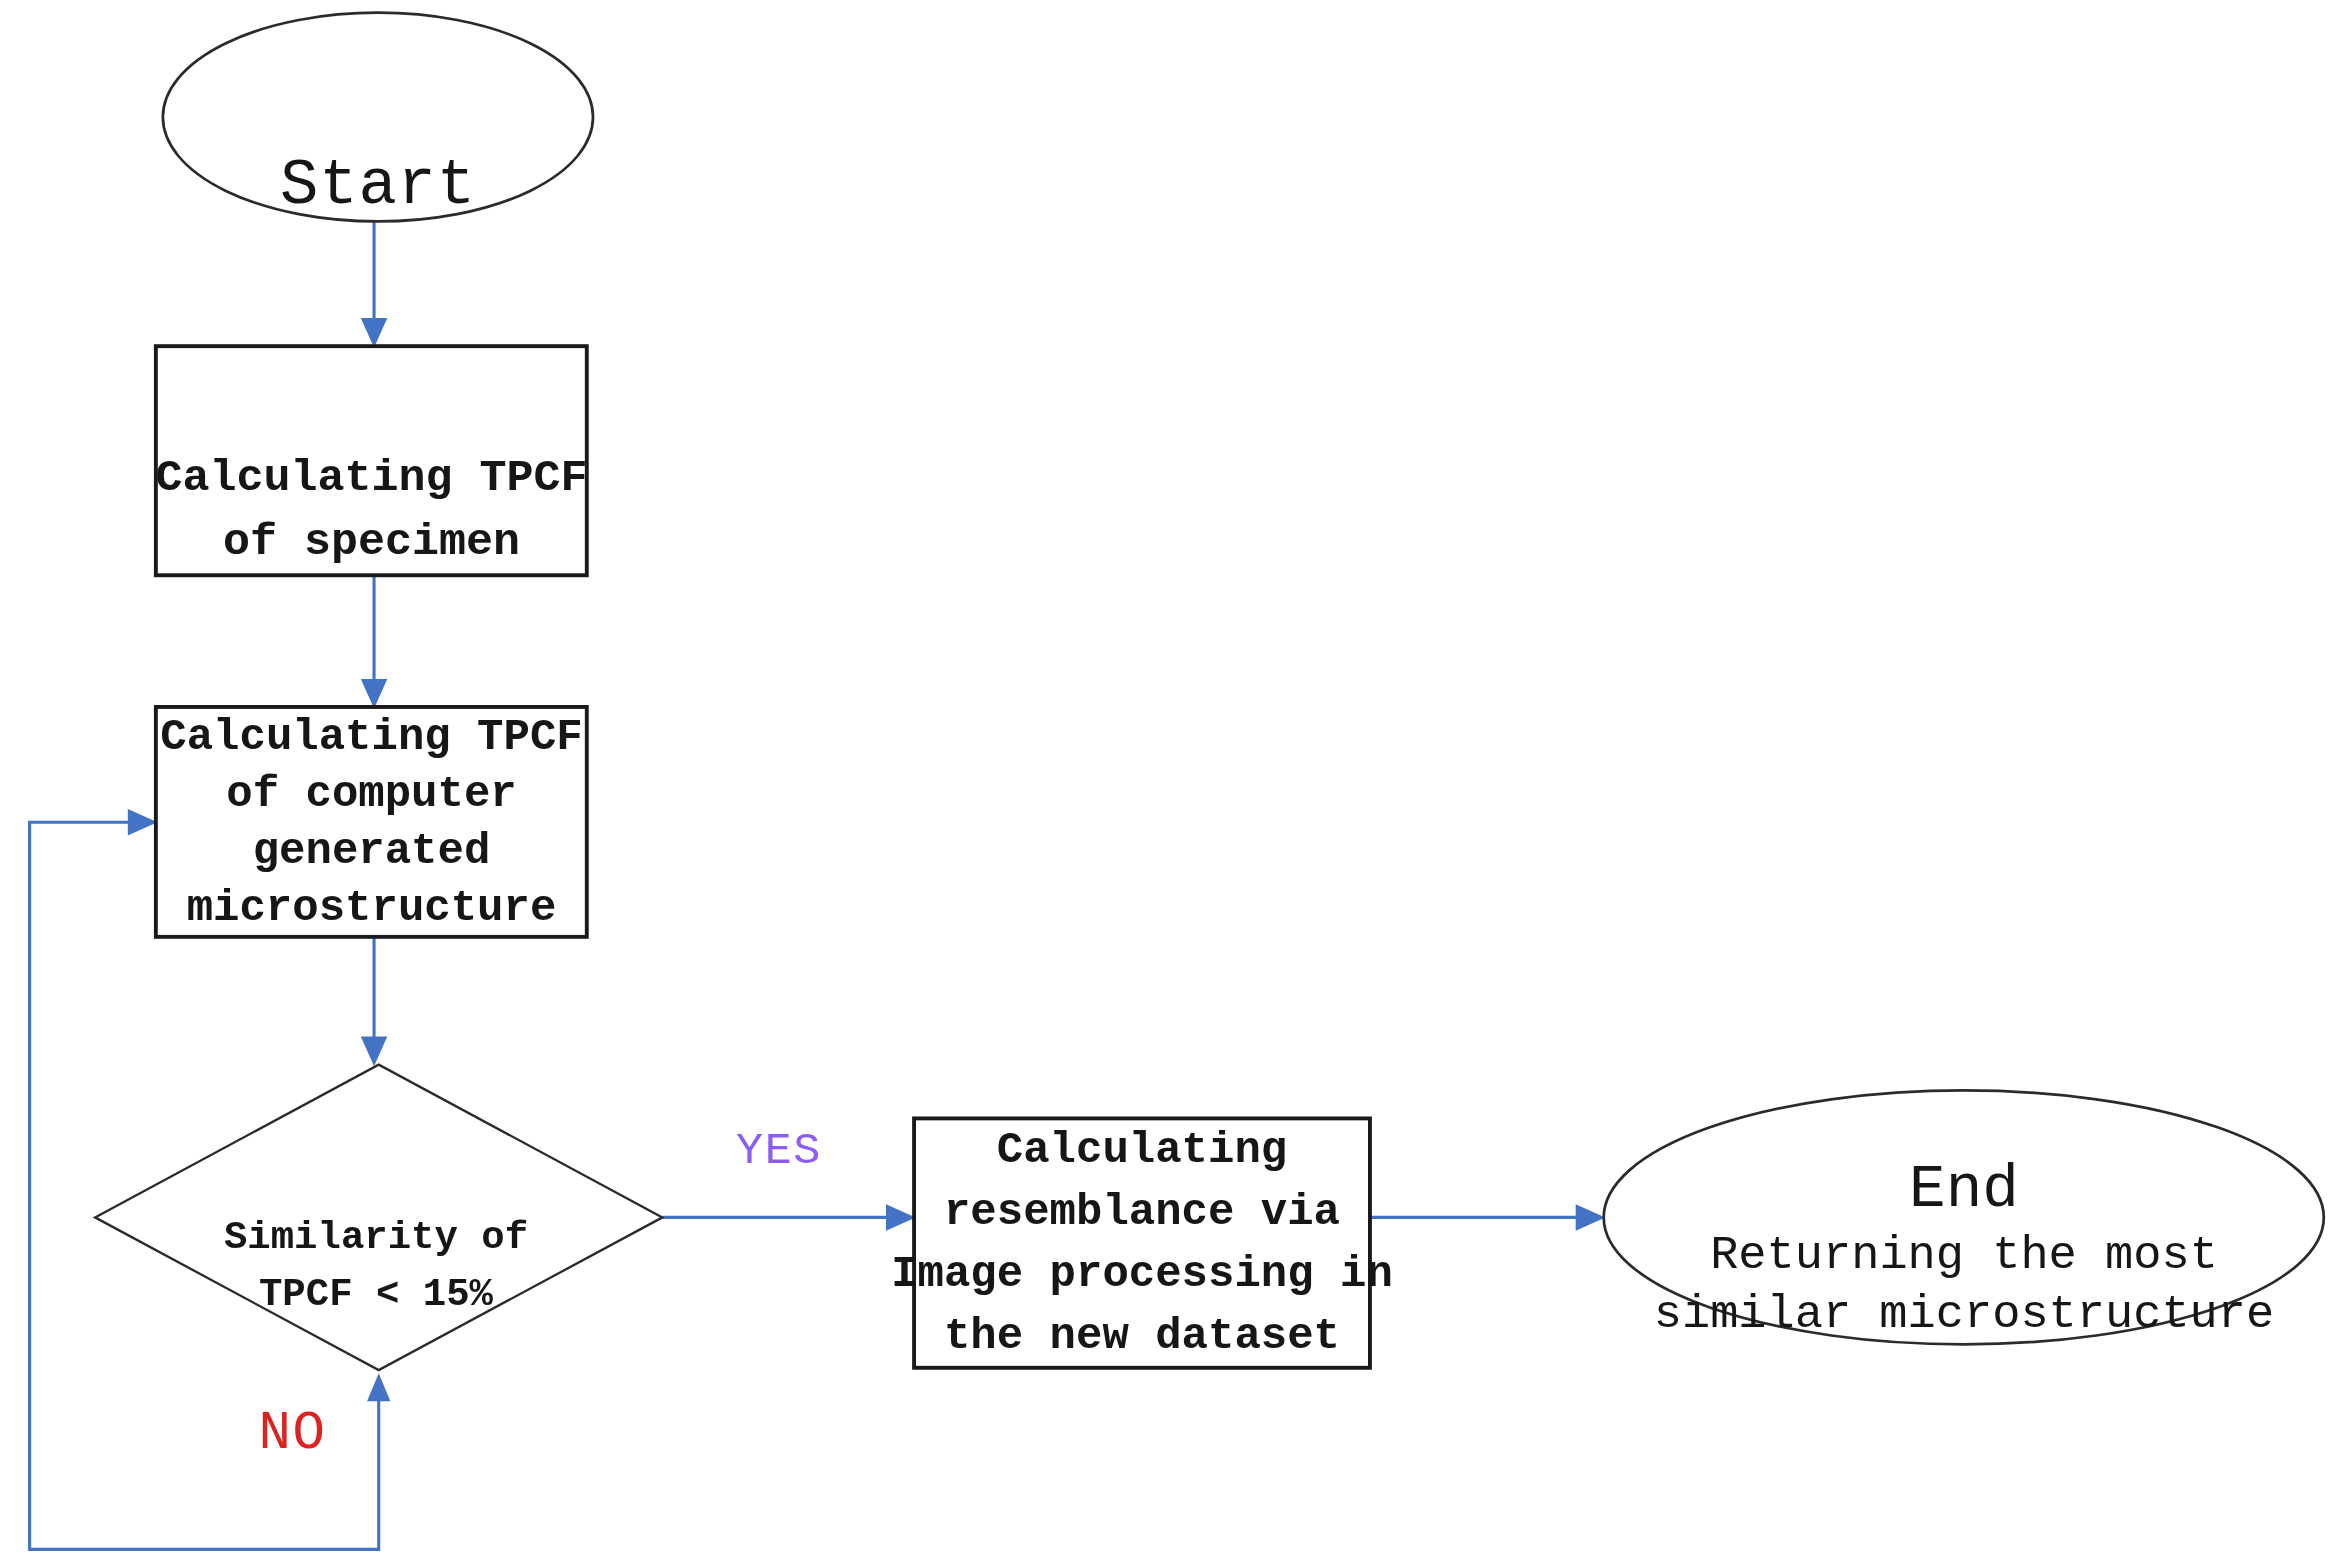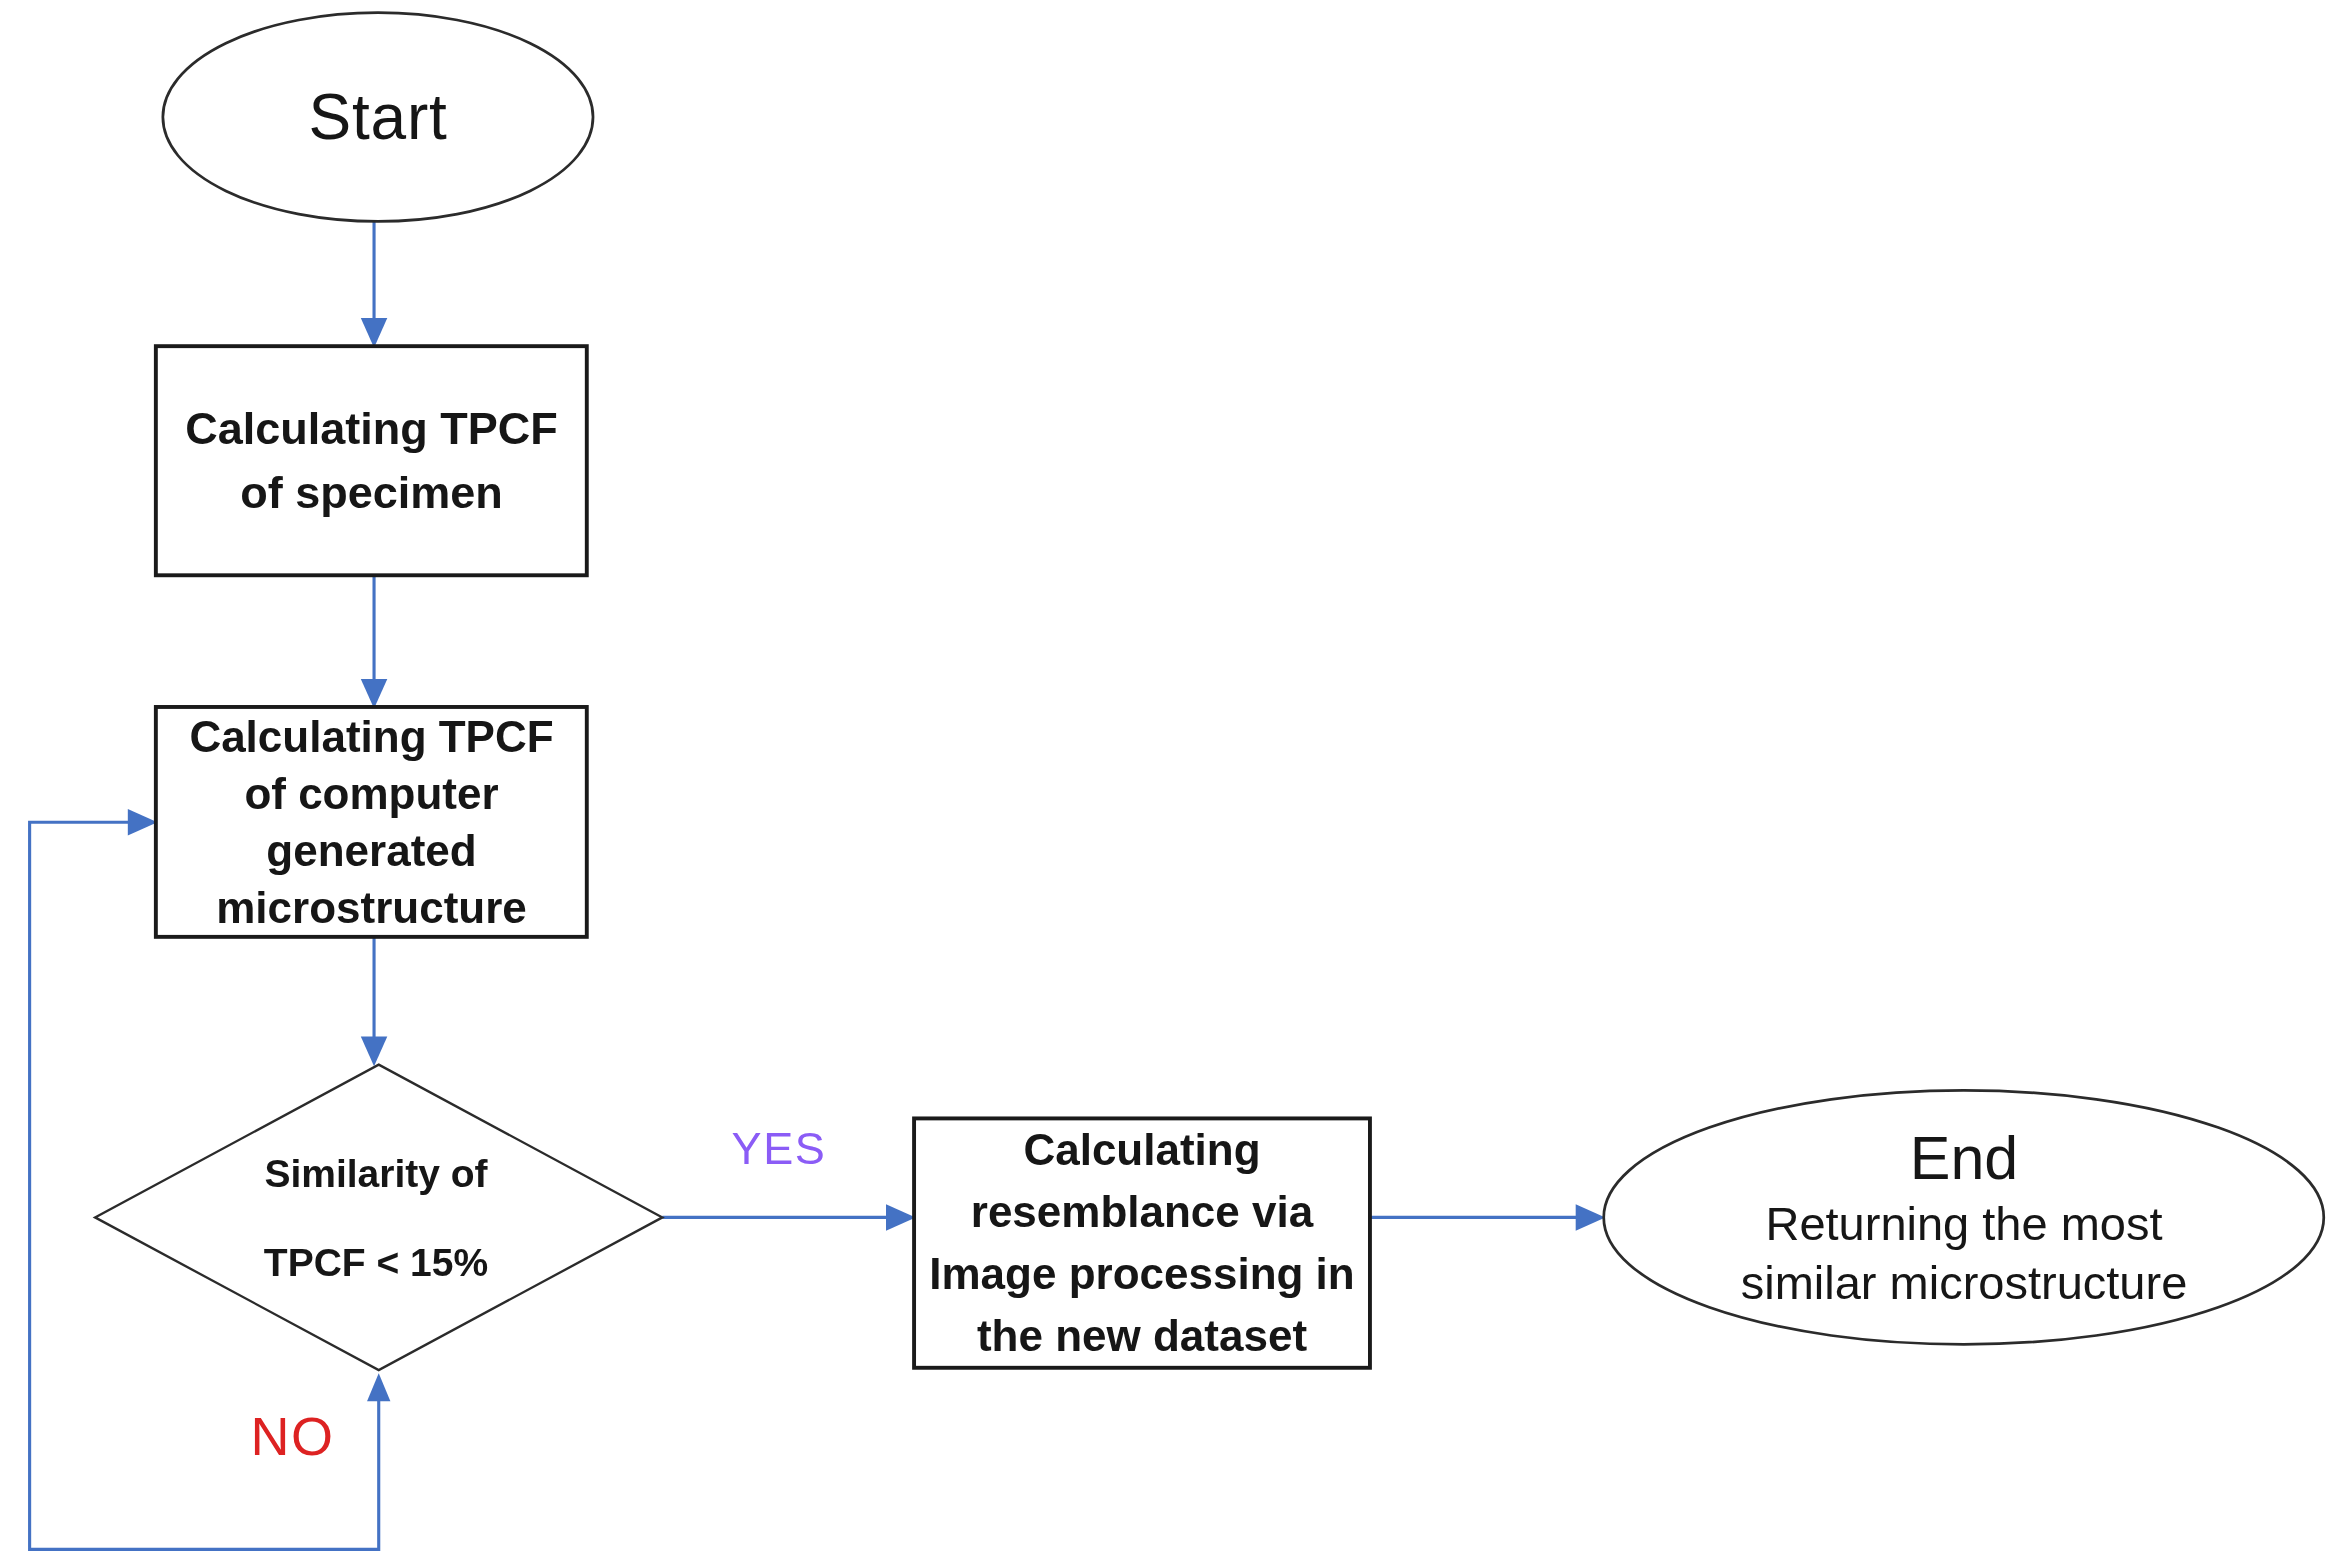--- a/index.html
+++ b/index.html
@@ -21,42 +21,43 @@
     left: 0;
     top: 0;
     width: 2330px;
     height: 1562px;
   }
   .label {
     position: absolute;
     display: flex;
     flex-direction: column;
     align-items: center;
-    justify-content: center;
+    justify-content: flex-end;
     text-align: center;
     color: #161616;
     white-space: nowrap;
+    font-family: Liberation Mono, monospace;
   }
   .label span { display: block; }
 
   #start-label {
     left: 163px; top: 12.5px; width: 430px; height: 209px;
     font-size: 64px; font-weight: 400; letter-spacing: 0.8px;
   }
   #process1-label {
     left: 156px; top: 346px; width: 431px; height: 229px;
     font-size: 45px; font-weight: 700; line-height: 64px;
   }
   #process2-label {
     left: 156px; top: 707px; width: 431px; height: 230px;
     font-size: 44px; font-weight: 700; line-height: 57px;
   }
   #decision-label {
     left: 181px; top: 1112px; width: 390px; height: 212px;
-    font-size: 39px; font-weight: 700; line-height: 57px; gap: 32px;
+    font-size: 39px; font-weight: 700; line-height: 57px;
   }
   #process3-label {
     left: 914px; top: 1118px; width: 456px; height: 249px;
     font-size: 44px; font-weight: 700; line-height: 62px;
   }
   #end-label {
     left: 1604px; top: 1090px; width: 720px; height: 254px;
     font-size: 47px; font-weight: 400; line-height: 59px;
   }
   #end-label .end-title {

